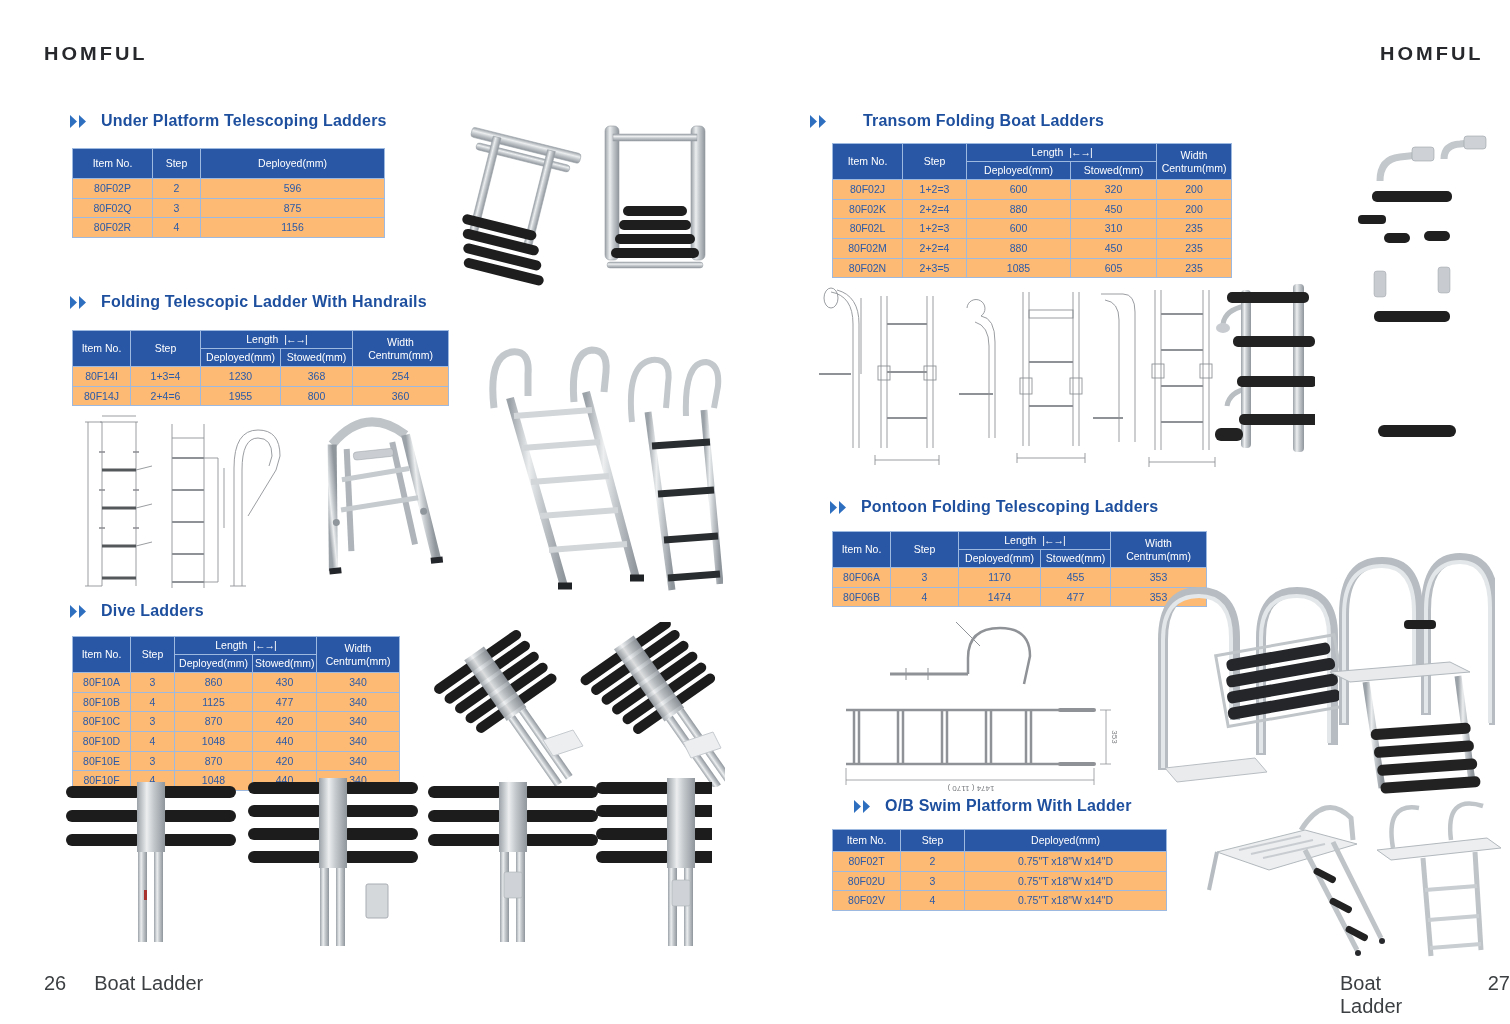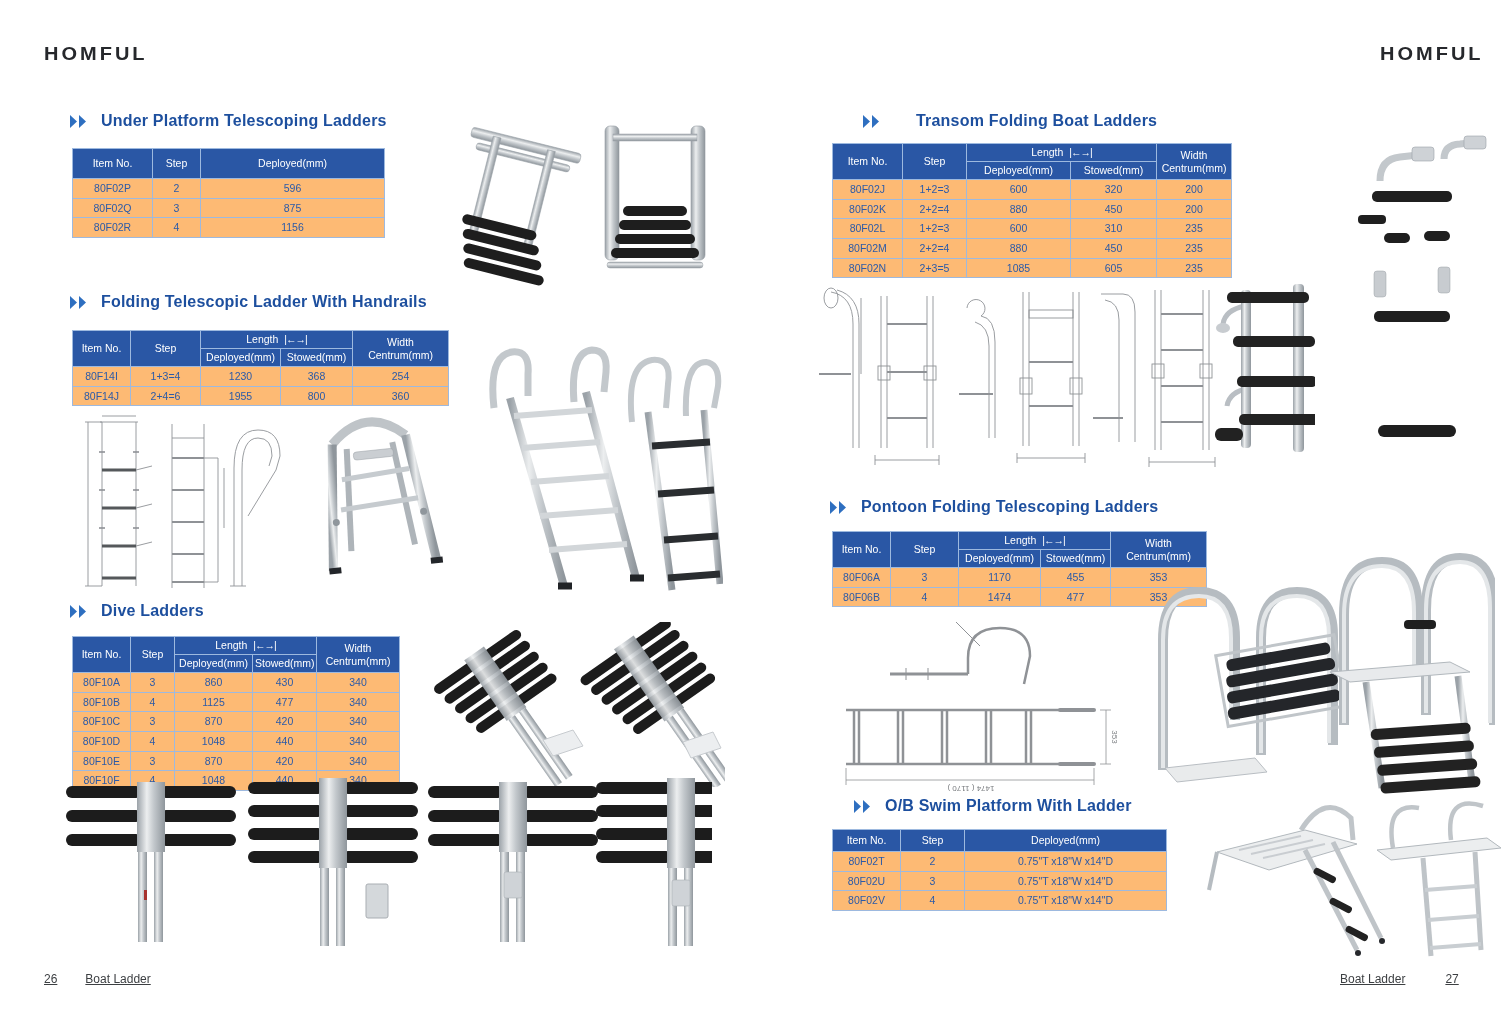--- a/index.html
+++ b/index.html
@@ -11,21 +11,21 @@
   .section-heading{position:absolute;display:flex;align-items:center;gap:14px;}
   .section-heading h2{margin:0;font-size:16px;font-weight:700;color:#1d4f9e;letter-spacing:.2px;text-align:center;}
   .chev{flex:0 0 auto;display:block;}
   .spec-table{position:absolute;border-collapse:collapse;background:#fdba74;font-size:10.5px;table-layout:fixed;}
   .spec-table th{background:#2a57a5;color:#fff;font-weight:400;border:1px solid #9db9df;padding:2px 2px;line-height:1.25;}
   .spec-table td{color:#2b5aa8;border:1px solid #9db9df;text-align:center;padding:3px 2px;line-height:1.2;}
   .spec-table.tall-head th{padding:8px 2px;}
   .spec-table.mid-head th{padding:4px 2px;}
   .arrow{margin-left:6px;letter-spacing:-1px;}
   .img{position:absolute;}
-  .footer{position:absolute;top:972px;font-size:12px;color:#3c3f42;display:flex;text-decoration:underline;}
+  .footer{position:absolute;top:972px;font-size:20px;color:#3c3f42;display:flex;}
   .footer-left{left:44px;gap:28px;}
   .footer-right{left:1340px;gap:40px;}
   svg{display:block;}
 </style>
 </head>
 <body>
 
 <div class="page">
 
   <svg width="0" height="0" style="position:absolute" aria-hidden="true">
@@ -415,21 +415,21 @@
         <rect x="4" y="96" width="9" height="78" fill="url(#chromeV)"></rect>
       <rect x="-8" y="108" width="18" height="26" rx="2" fill="#cfd3d7" stroke="#a9aeb3" stroke-width=".6"></rect>
     </g>
   </svg>
 
   <div class="footer footer-left">
     <span>26</span>
     <span>Boat Ladder</span>
   </div>
 
-  <div class="section-heading" style="left:863px;top:112px;gap:36px;">
+  <div class="section-heading" style="left:810px;top:112px;gap:36px;">
     <svg class="chev" width="17" height="13" viewBox="0 0 17 13">
       <polygon points="0,0 7,6.5 0,13" fill="#2e6fc0"></polygon>
         <polygon points="9,0 16,6.5 9,13" fill="#2e6fc0"></polygon>
     </svg>
     <h2>Transom Folding Boat Ladders</h2>
   </div>
 
   <table class="spec-table" style="left:832px;top:143px;width:400px;">
     <colgroup>
         <col style="width:70px">

